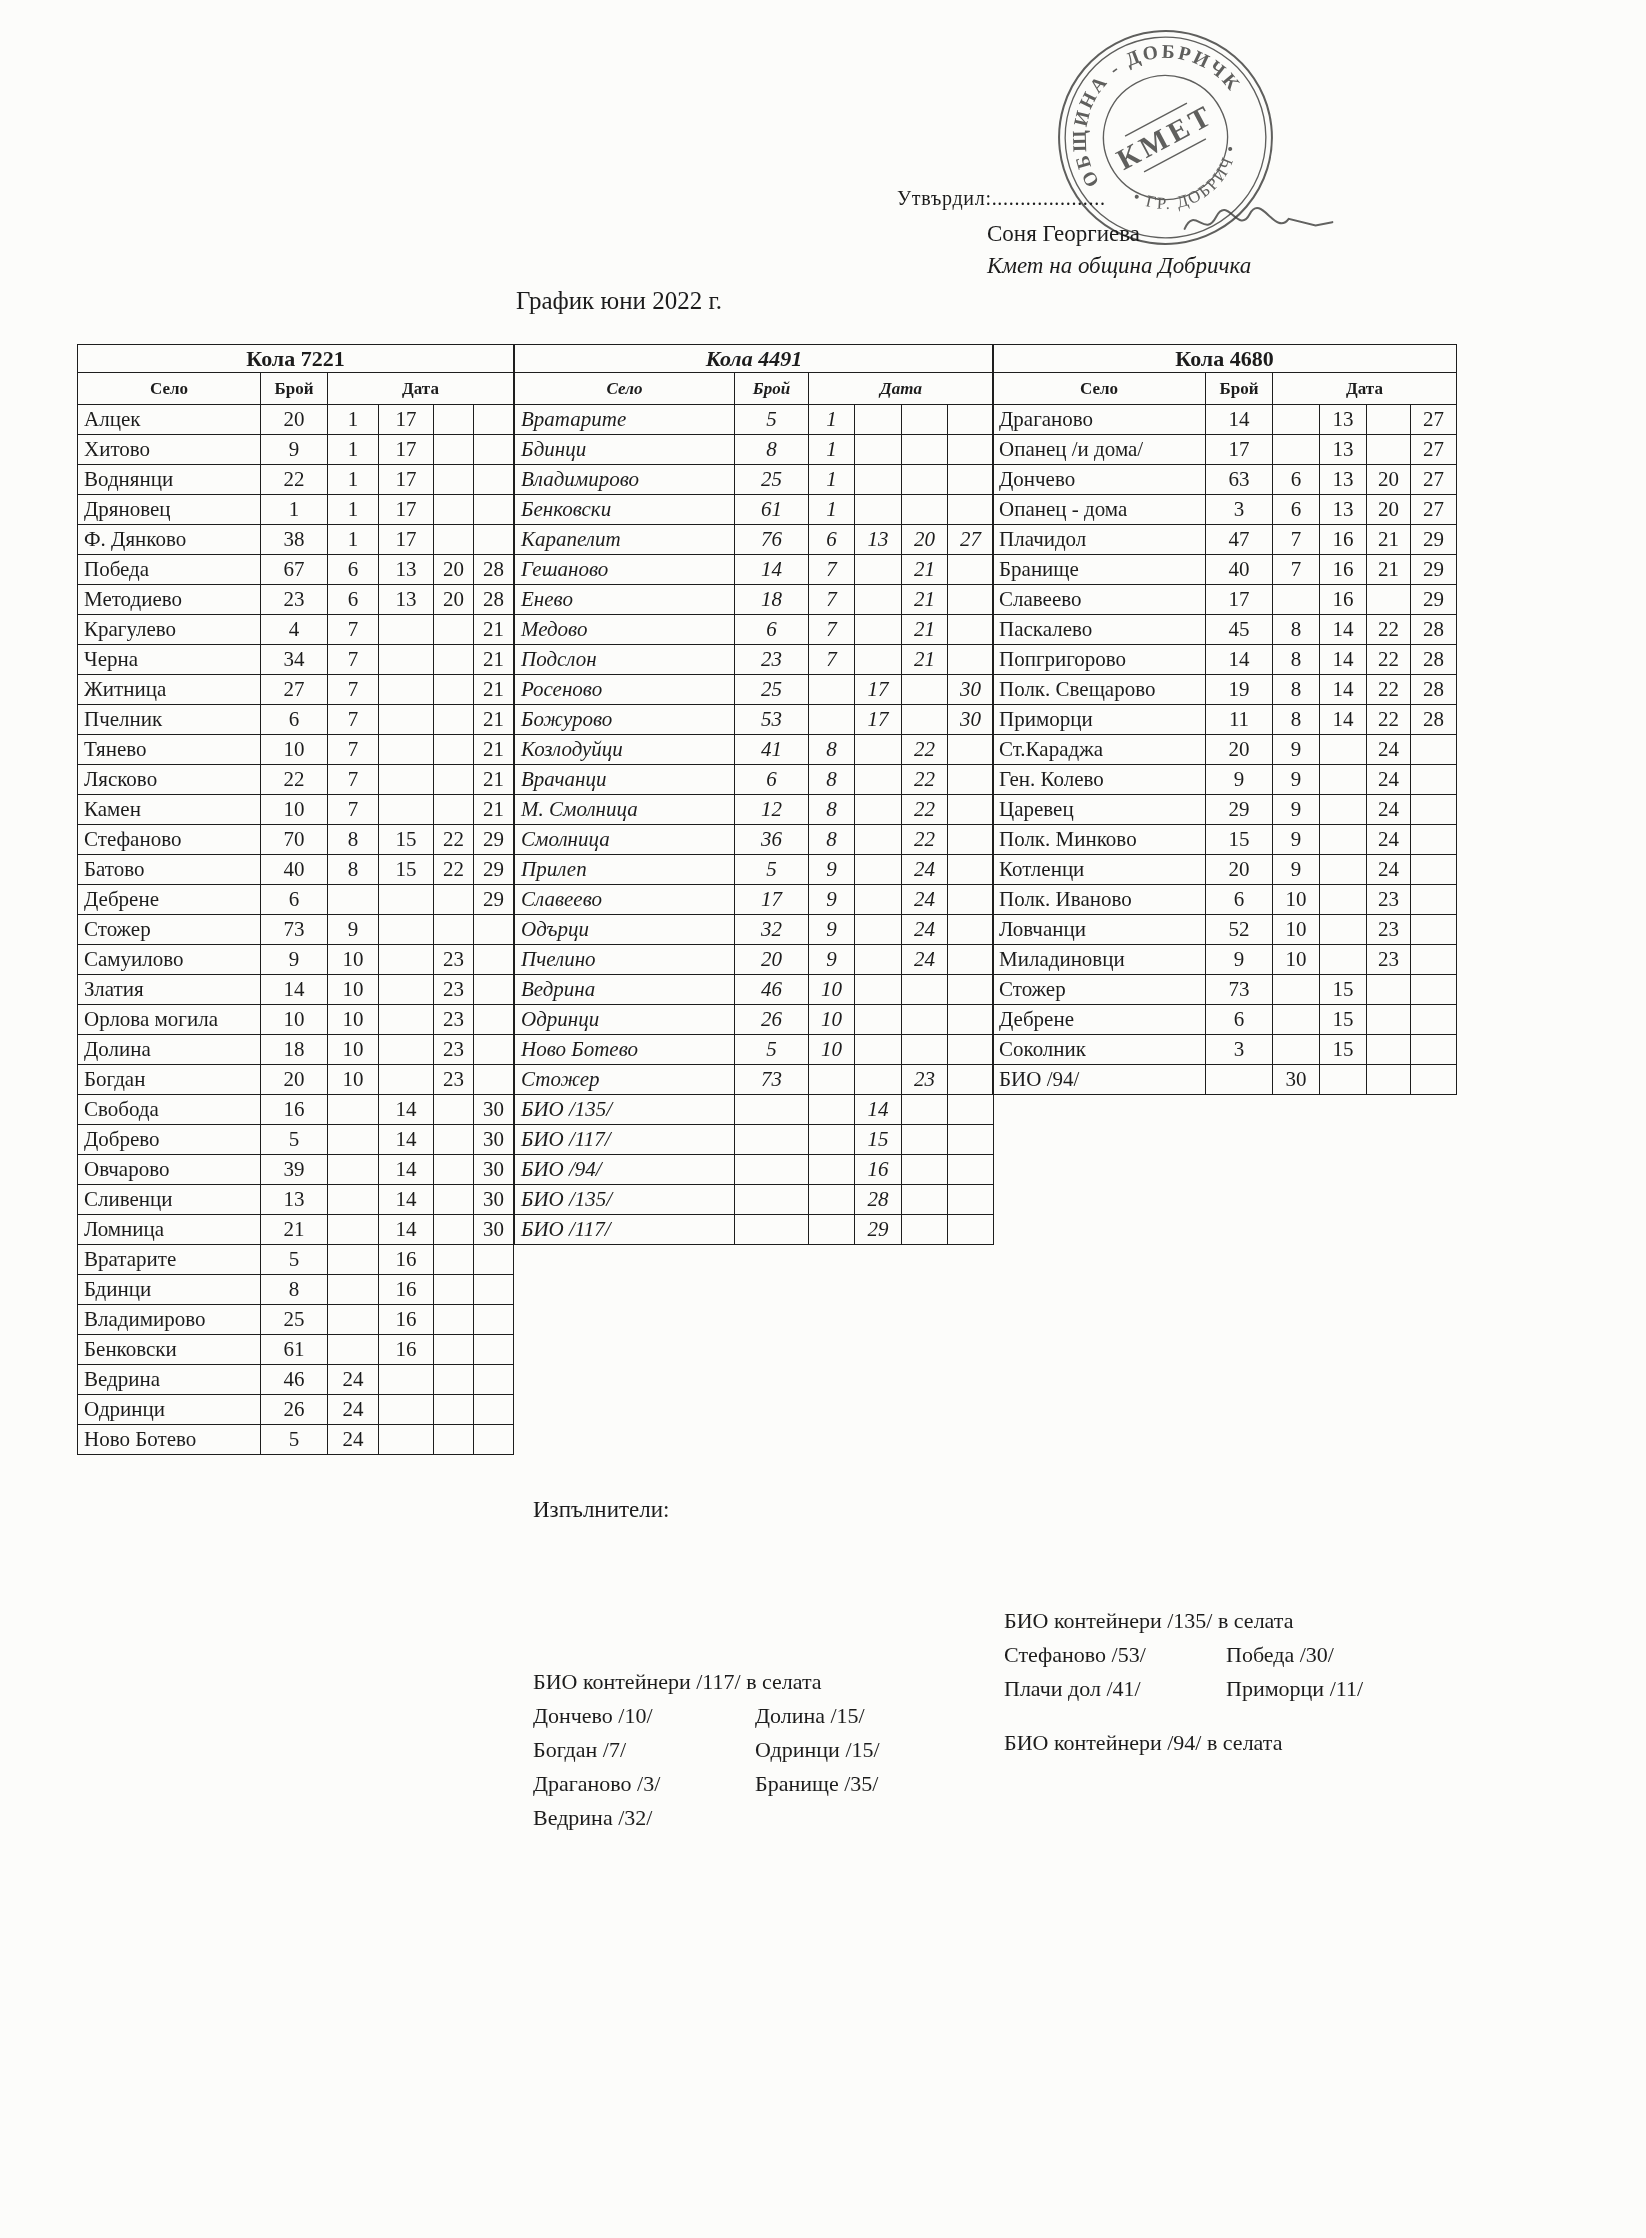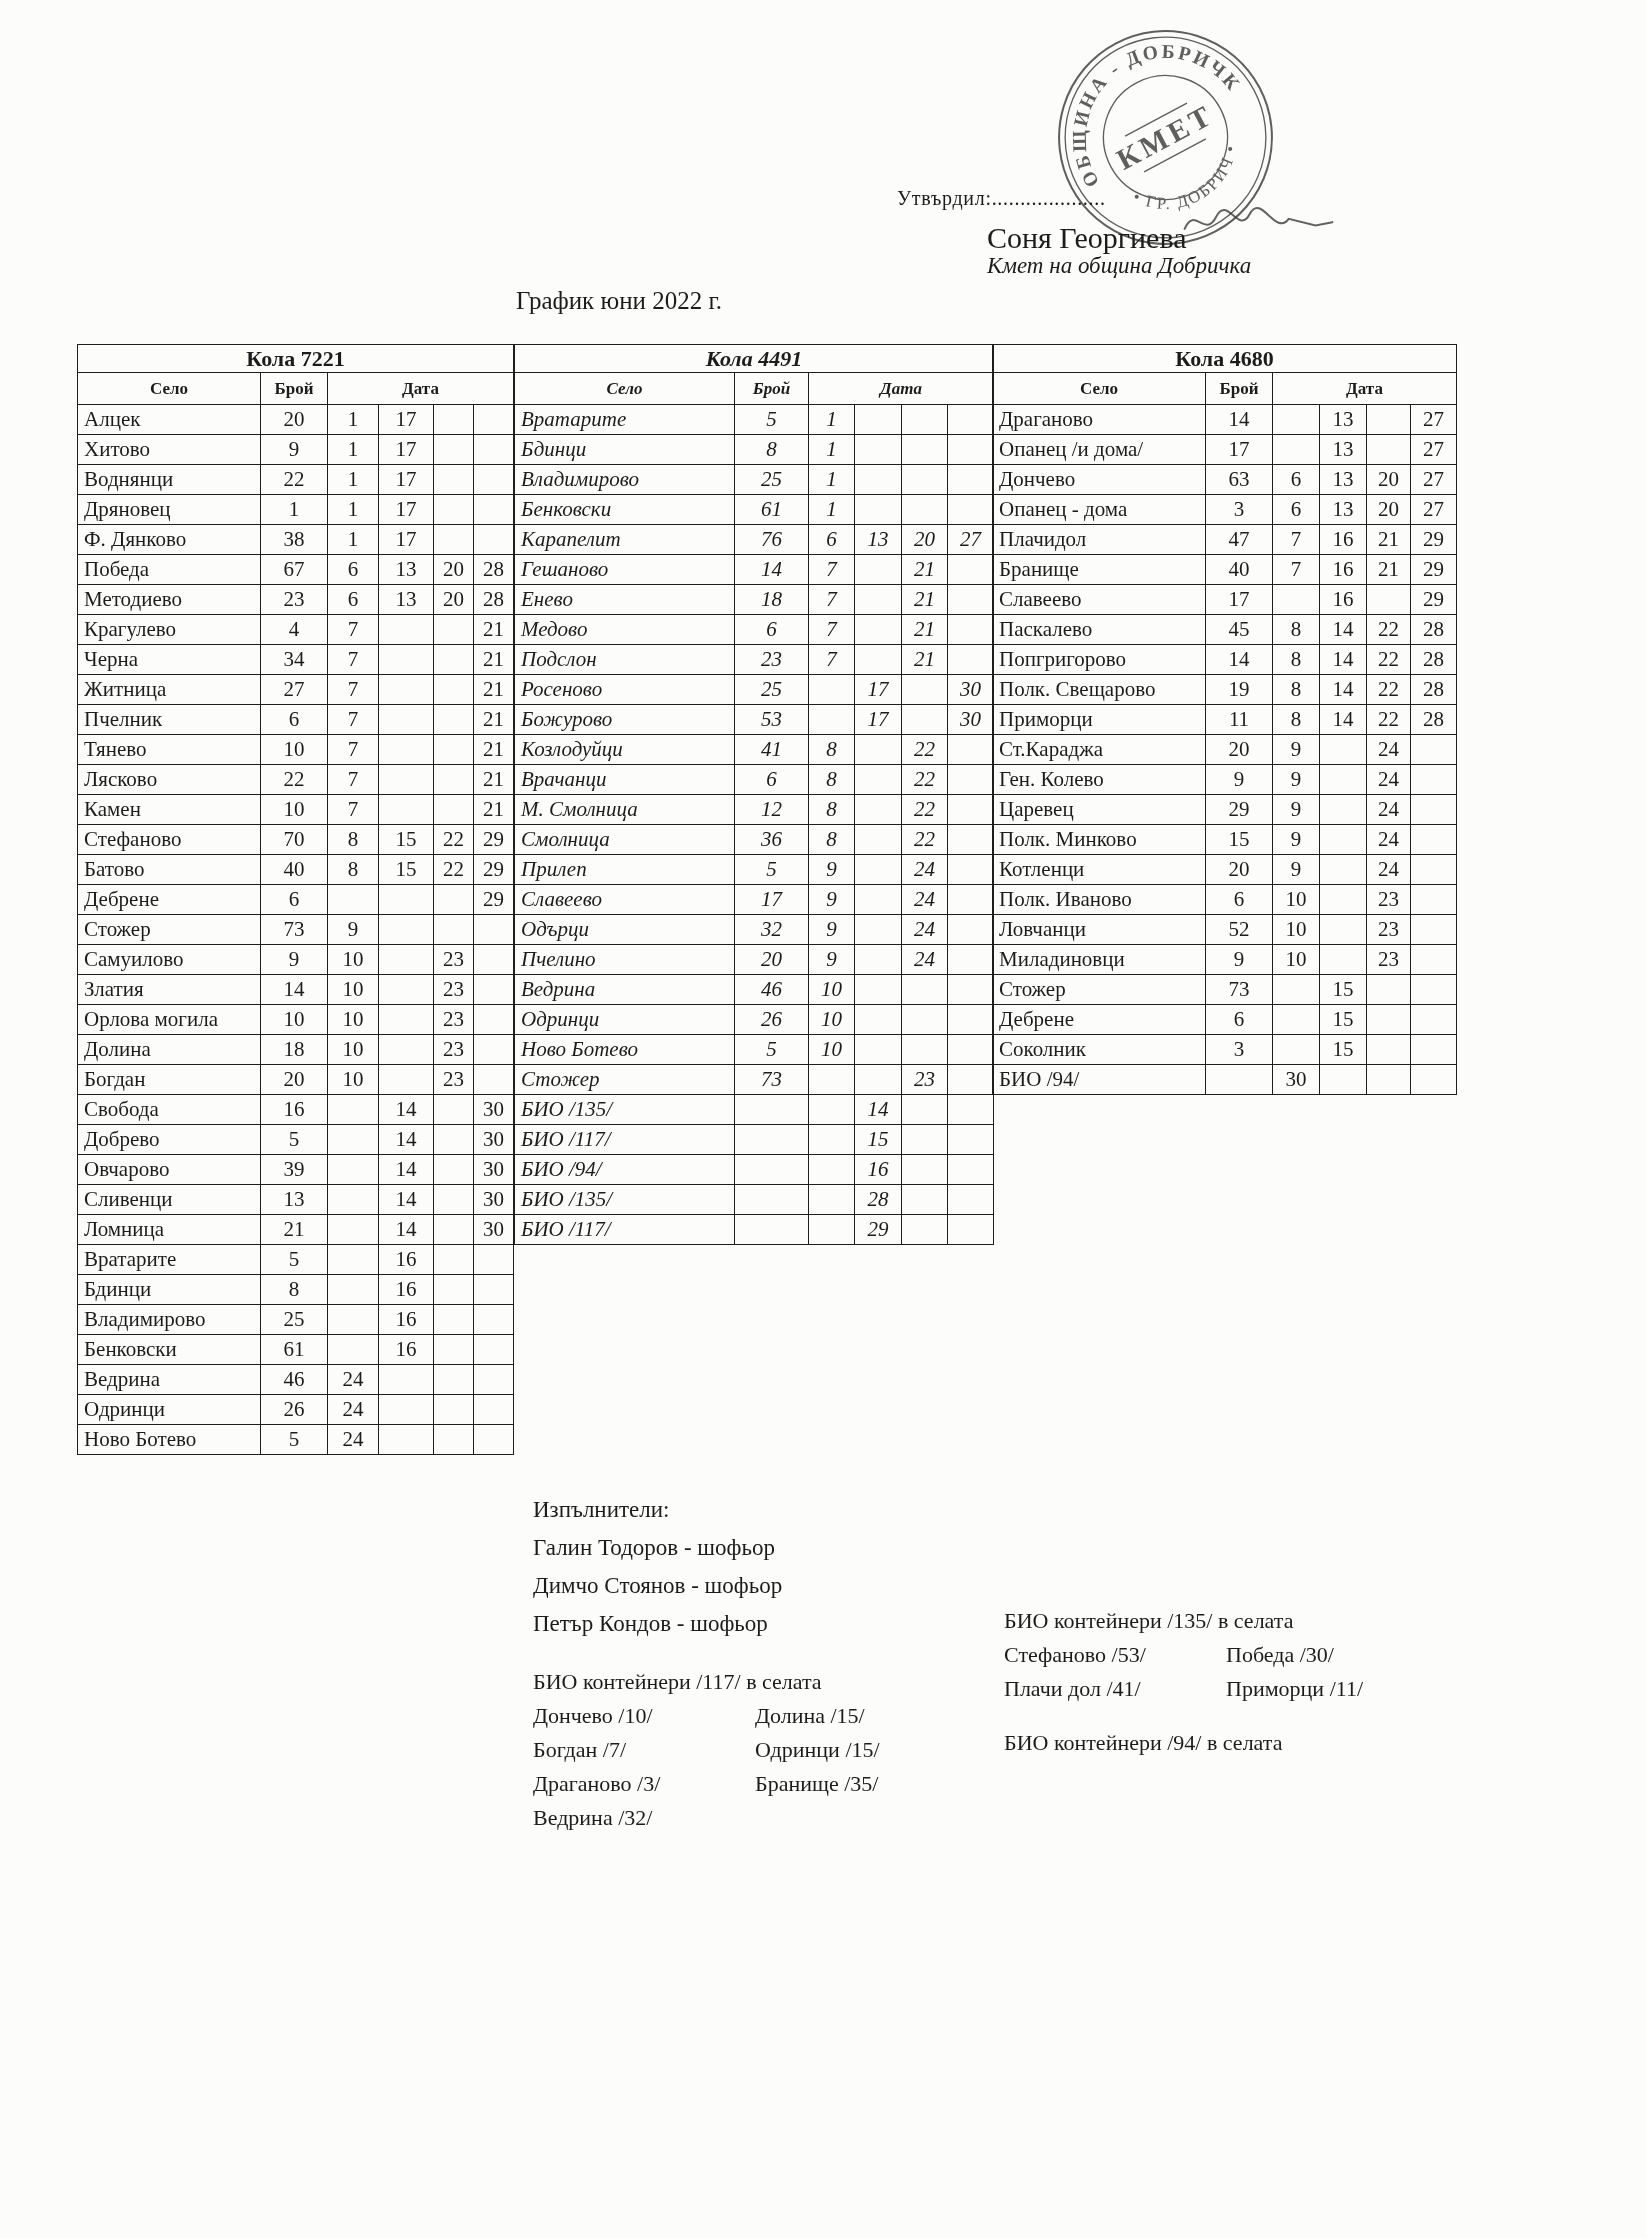--- a/index.html
+++ b/index.html
@@ -6,21 +6,21 @@
   html { background:#e9e9e7; }
   body {
     width:1646px; height:2239px; position:relative;
     background:#fcfcfa;
     font-family:"Liberation Serif","DejaVu Serif",serif;
     color:#1c1c1c;
   }
 
   
   .approve-label { position:absolute; left:897px; top:187px; font-size:20px; letter-spacing:0.7px; }
-  .approve-name  { position:absolute; left:987px; top:221px; font-size:30px; }
+  .approve-name  { position:absolute; left:987px; top:221px; font-size:23px; }
   .approve-role  { position:absolute; left:987px; top:253px; font-size:23px; font-style:italic; }
   .stamp   { position:absolute; left:1044px; top:23px; opacity:.88; }
   .signature { position:absolute; left:1181px; top:202px; opacity:.8; }
 
   .doc-title { position:absolute; left:516px; top:287px; font-size:25px; font-weight:normal; }
 
   
   table.sched { position:absolute; top:344px; border-collapse:collapse; table-layout:fixed; background:transparent; }
   .sched th, .sched td {
     border:1.3px solid #1e1e1e;
@@ -830,25 +830,20 @@
         <td class="date">30</td>
         <td class="date"></td>
         <td class="date"></td>
         <td class="date"></td>
       </tr>
     </tbody>
 </table>
 
 <div class="executors">
   <div class="foot-line">Изпълнители:</div>
-  <div>
-      <div class="foot-line">Галин Тодоров - шофьор</div>
-      <div class="foot-line">Димчо Стоянов - шофьор</div>
-      <div class="foot-line">Петър Кондов - шофьор</div>
-    </div>
 </div>
 
 <div class="bio" id="bio135">
   <div class="bio-title">БИО контейнери /135/ в селата</div>
   <div>
       <div class="bio-row"><span class="bio-c1">Стефаново /53/</span><span class="bio-c2">Победа /30/</span></div>
       <div class="bio-row"><span class="bio-c1">Плачи дол /41/</span><span class="bio-c2">Приморци /11/</span></div>
     </div>
 </div>
 

